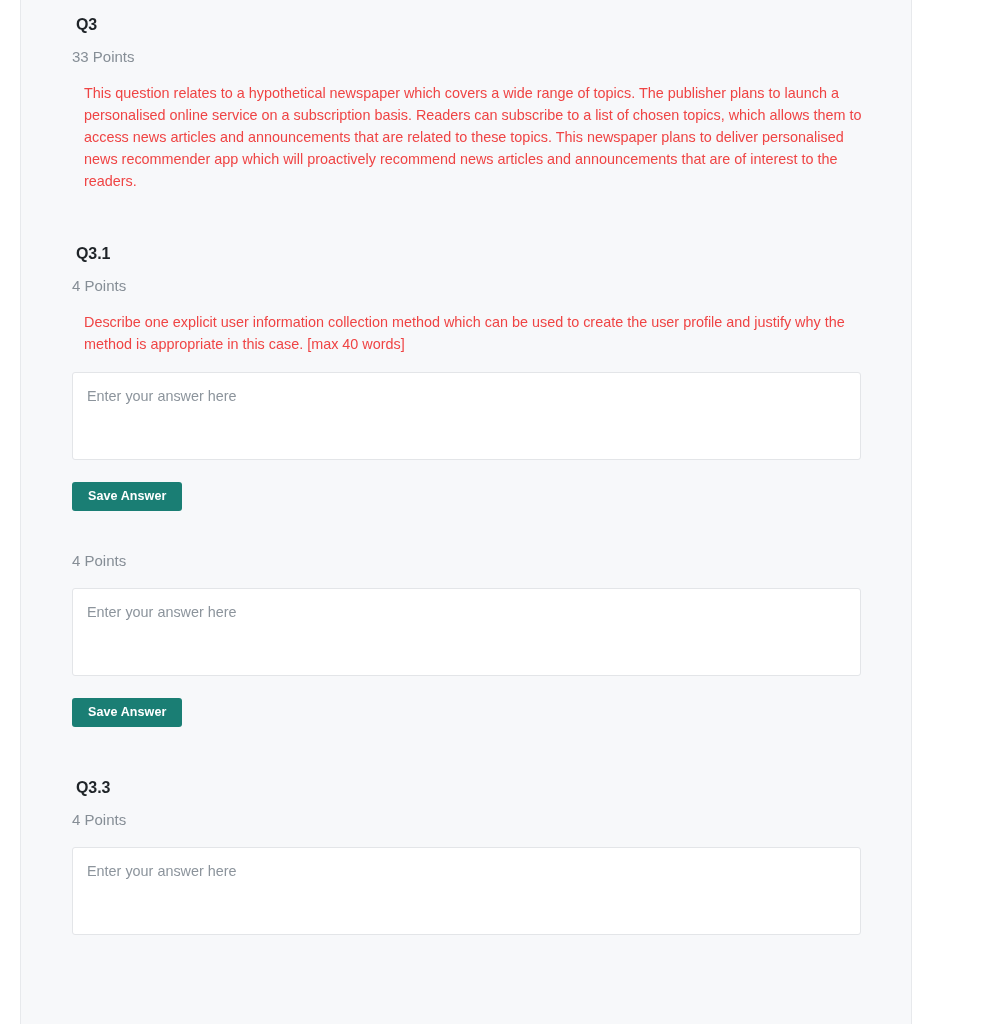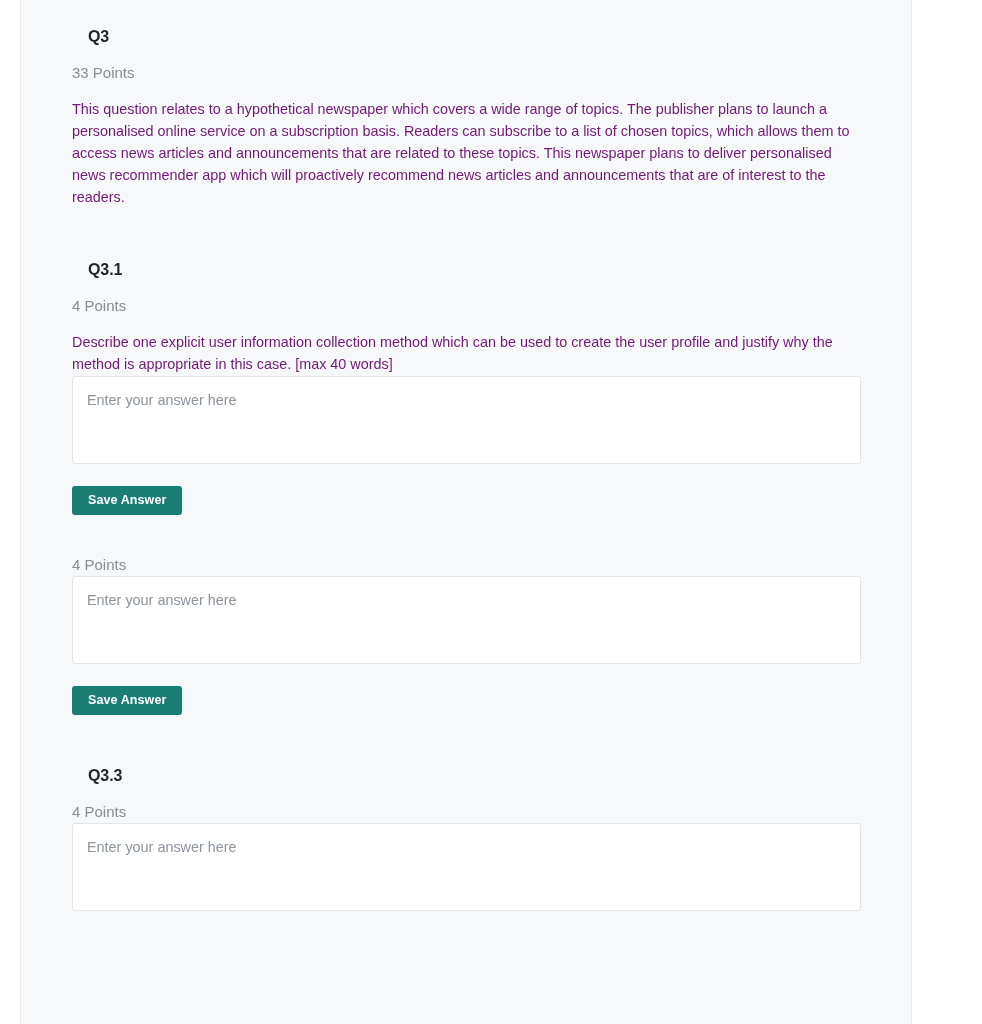--- a/index.html
+++ b/index.html
@@ -54,43 +54,43 @@
     
   }
 
   
   .qtitle {
     font-size: 16px;
     font-weight: bold;
     color: #1f2428;
     letter-spacing: -0.1px;
     line-height: 20px;
-    margin: 16px;
+    margin: 4px;
     padding-top: 11px;
   }
   .qpoints {
     font-size: 15px;
     font-weight: normal;
     color: #868e96;
     line-height: 20px;
     margin: 12px 0 0 0;
   }
   .qbody {
     font-size: 14.4px;
-    color: #701a75;
+    color: #ef4444;
     line-height: 22px;
-    margin: 15px 0 0 0;
+    margin: 15px 0 0 12px;
     max-width: 790px;
   }
 
   .sub-block { margin-top: 40px; }
   .sub-block.first { margin-top: 41px; }
 
   .answer-area {
-    margin-top: 1px;
+    margin-top: 17px;
     width: 789px;
     height: 88px;
     background: #ffffff;
     border: 1px solid #e3e5e8;
     border-radius: 3px;
     padding: 13px 14px;
     font-family: "Liberation Sans", sans-serif;
     font-size: 14.4px;
     color: #4c545c;
     line-height: 20px;

